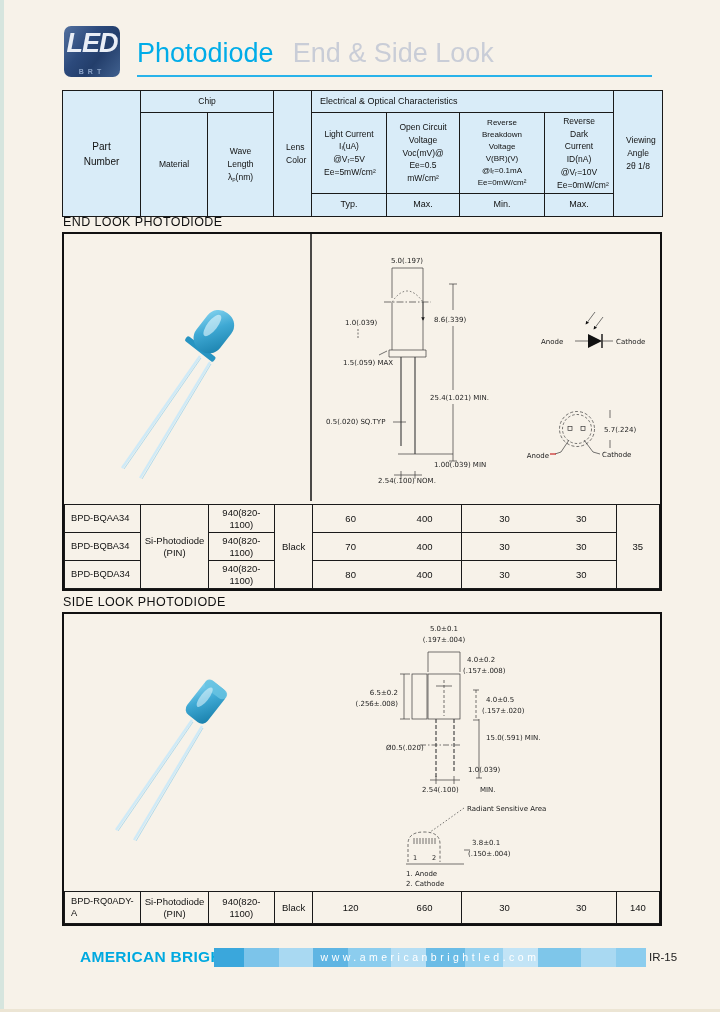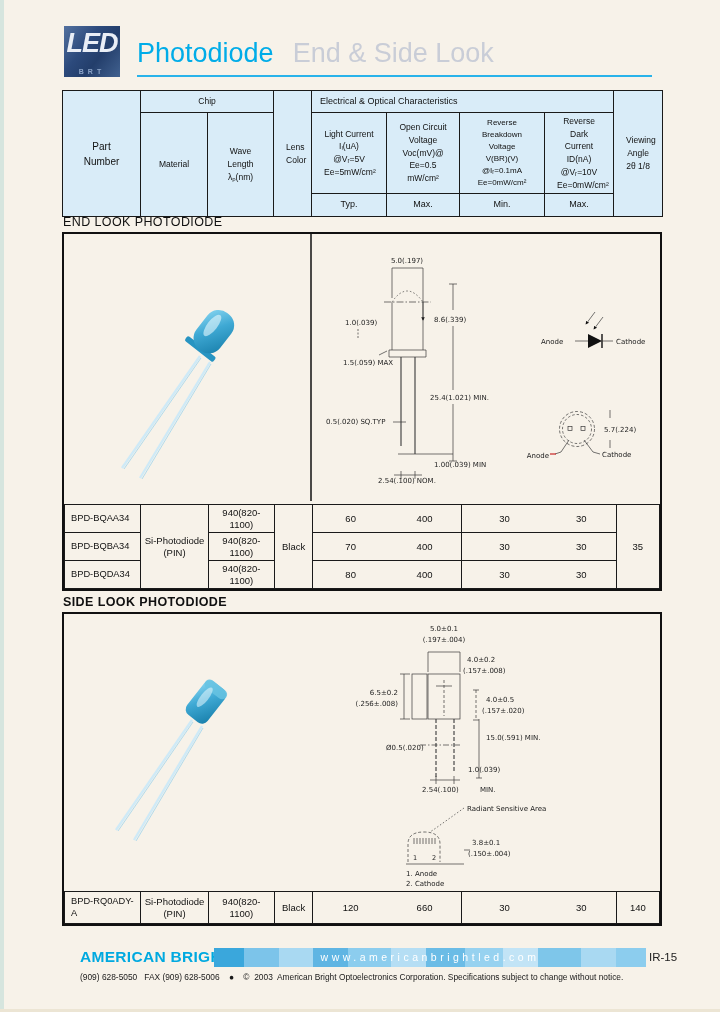--- a/index.html
+++ b/index.html
@@ -2,21 +2,21 @@
 <html><head>
 <meta charset="utf-8">
 <style>
   html,body{margin:0;padding:0;}
   .page{position:relative;width:720px;height:1012px;background:#f7f2e9;
         font-family:"Liberation Sans",sans-serif;overflow:hidden;color:#111;}
   .edge-l{position:absolute;left:0;top:0;width:4px;height:100%;background:#d6e5de;}
   .edge-b{position:absolute;left:0;bottom:0;width:100%;height:3px;background:#ece5d4;}
 
   
-  .logo{position:absolute;left:64px;top:26px;width:56px;height:51px;border-radius:0;
+  .logo{position:absolute;left:64px;top:26px;width:56px;height:51px;border-radius:7px;
         background:linear-gradient(128deg,#53719f 0%,#2c4a7c 38%,#233e6b 62%,#41618f 100%);
         overflow:hidden;}
   .logo-led{position:absolute;left:0;top:2px;width:100%;text-align:center;
         font-size:27px;font-weight:bold;font-style:italic;color:#e9eef6;letter-spacing:-1px;}
   .logo-brt{position:absolute;bottom:2px;width:100%;text-align:center;font-size:7px;
         letter-spacing:4px;color:#8ba3c7;font-weight:bold;}
   .title{position:absolute;left:137px;top:38px;font-size:27px;letter-spacing:0;}
   .t-main{color:#00ace8;}
   .t-sub{color:#c9cdd7;margin-left:19px;}
   .title-rule{position:absolute;left:137px;top:75px;width:515px;height:2px;background:#29b3ea;}
@@ -29,21 +29,21 @@
   .spec .pn{font-size:10px;}
   .spec .eo{text-align:left;padding-left:8px;font-size:9px;}
   .spec .sm{font-size:8px;}
   .spec .r1 td{height:19px;}
   .spec .r2 td{height:78px;}
   .spec .r3 td{height:20px;font-size:9px;}
   .ml{white-space:pre-line;}
 
   
   .section-title{position:absolute;left:63px;font-size:12.5px;letter-spacing:.4px;color:#111;}
-  .st1{top:215px;} .st2{top:595px;font-weight:bold;}
+  .st1{top:215px;} .st2{top:595px;}
 
   
   .box{position:absolute;left:62px;width:596px;border:2px solid #111;background:#f7f2e9;}
   .end-box{top:232px;height:355px;}
   .side-box{top:612px;height:310px;}
   .box svg.draw{position:absolute;left:0;top:0;}
 
   table.rows{position:absolute;left:0;bottom:0;width:100%;border-collapse:collapse;table-layout:fixed;}
   .rows td{border:1.4px solid #1a1a1a;font-size:9.5px;text-align:center;vertical-align:middle;
         padding:0 2px;line-height:1.25;}
@@ -385,14 +385,13 @@
       </tr>
     </tbody>
       </table>
   </div>
 
   <div class="brand">AMERICAN BRIGHT</div>
   <div class="web-bar">
     <span>www.americanbrightled.com</span>
   </div>
   <div class="page-ref">IR-15</div>
-  <div class="contact">(909) 628-5050   FAX (909) 628-5006    ●    ©  2003  American Bright Optoelectronics Corporation. Specifications subject to change without notice.</div>
 </div>
 
 </body></html>

